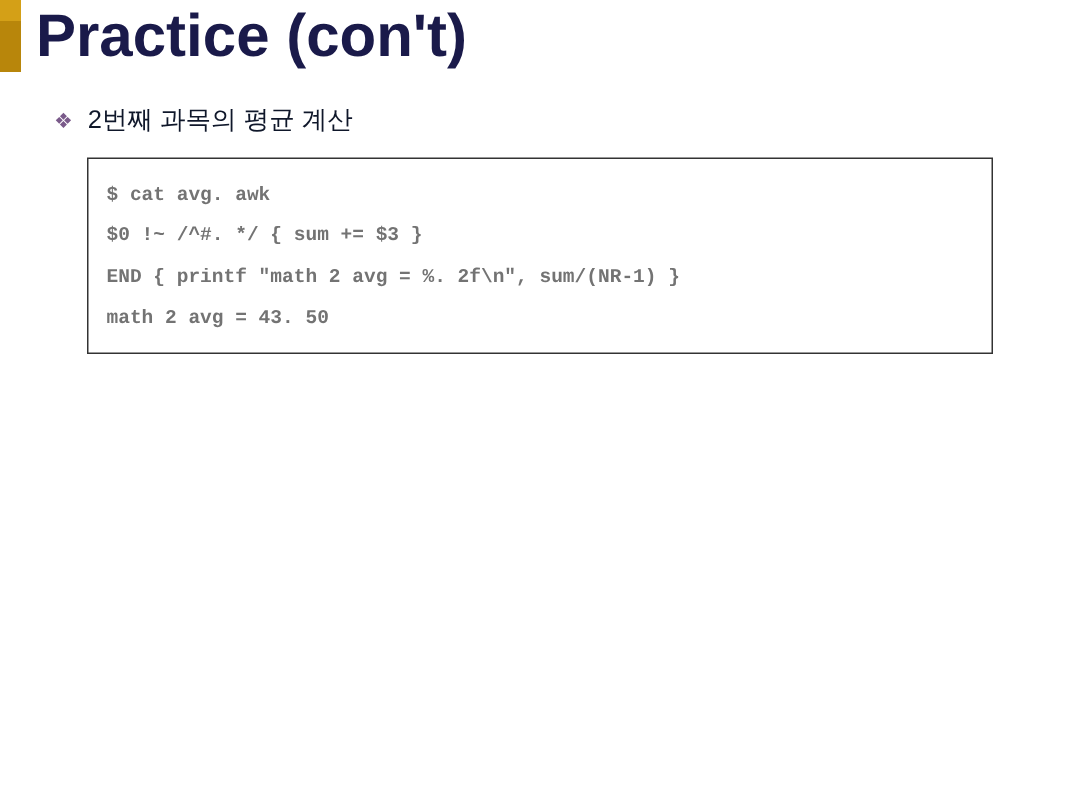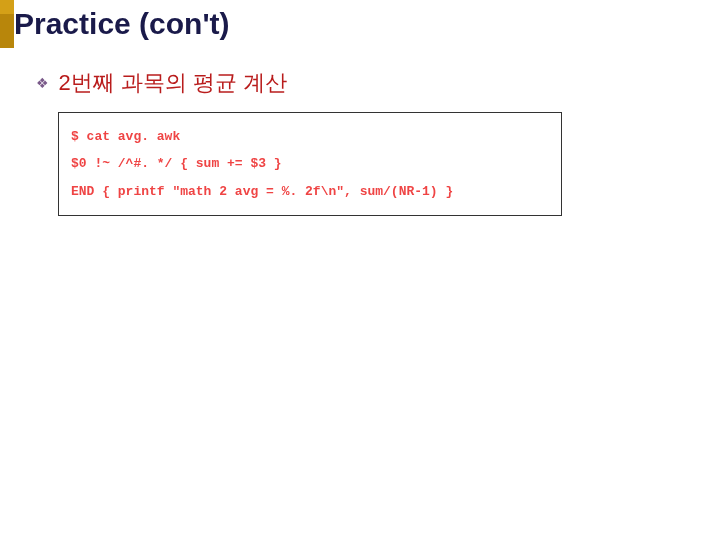--- a/index.html
+++ b/index.html
@@ -27,21 +27,22 @@
     }
     .accent-top {
       height: 14px;
       background: #d4a017;
     }
     .accent-bottom {
       flex: 1;
       background: #b8860b;
     }
     .title-text {
-      font-size: 30px;
+      padding-left: 10px;
+      font-size: 40px;
       font-weight: bold;
       color: #1a1a4a;
       font-style: normal;
       display: flex;
       align-items: center;
     }
     .content {
       padding: 20px 40px 20px 30px;
     }
     .bullet-row {
@@ -50,37 +51,37 @@
       margin-bottom: 14px;
       margin-left: 6px;
     }
     .diamond-bullet {
       font-size: 14px;
       color: #7a5a8a;
       margin-right: 10px;
       line-height: 1;
     }
     .subtitle {
-      font-size: 22px;
-      color: #b91c1c;
+      font-size: 17px;
+      color: #0f172a;
       font-weight: normal;
     }
     .code-box {
       border: 1px solid #333;
       background: #fff;
       margin-left: 28px;
       margin-right: 10px;
       padding: 10px 12px;
       font-family: "Courier New", monospace;
       font-size: 13px;
       font-weight: bold;
-      color: #ef4444;
+      color: #737373;
       line-height: 2.1;
       overflow: hidden;
-      width: 504px;
+      width: 604px;
     }
     .code-line {
       white-space: pre;
     }
   </style>
 </head>
 <body>
 
 <div class="title-bar">
   <div class="title-accent">
@@ -93,14 +94,15 @@
 <div class="content">
   <div class="bullet-row">
     <span class="diamond-bullet">❖</span>
     <span class="subtitle">2번째 과목의 평균 계산</span>
   </div>
 
   <div class="code-box">
     <div class="code-line">$ cat avg. awk</div>
     <div class="code-line">$0 !~ /^#. */ { sum += $3 }</div>
     <div class="code-line">END { printf "math 2 avg = %. 2f\n", sum/(NR-1) }</div>
+    <div class="code-line">math 2 avg = 43. 50</div>
   </div>
 </div>
 
 </body></html>

